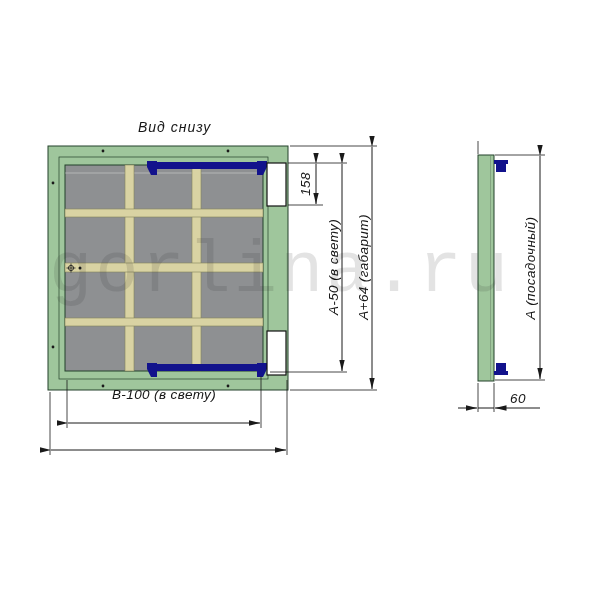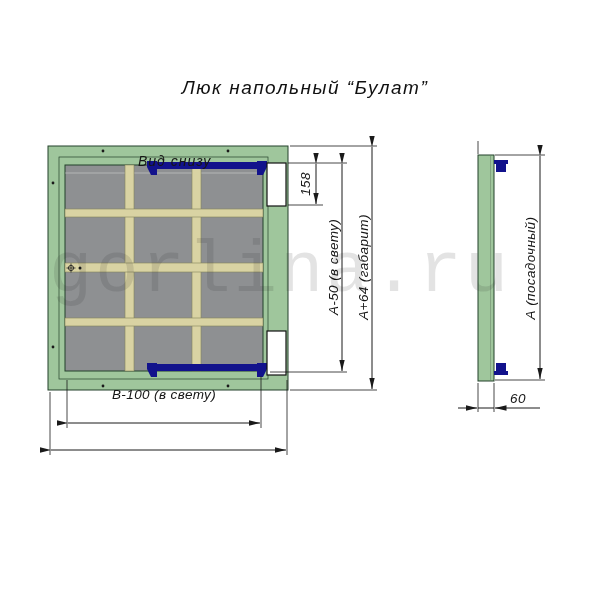--- a/index.html
+++ b/index.html
@@ -3,21 +3,21 @@
 <meta charset="utf-8">
 <style>
   html,body{margin:0;padding:0;background:#fff;}
   #canvas{position:relative;width:600px;height:600px;background:#fff;overflow:hidden;
           font-family:"Liberation Sans",sans-serif;}
   svg{position:absolute;left:0;top:0;z-index:1;}
   .lbl{position:absolute;font-style:italic;color:#161616;white-space:nowrap;z-index:3;}
   .ctr{transform:translate(-50%,-50%);}
   .rot{transform:translate(-50%,-50%) rotate(-90deg);}
   #title{font-size:19px;letter-spacing:1.5px;color:#101010;}
-  #view-label{font-size:14px;letter-spacing:1px;margin-top:34px;}
+  #view-label{font-size:14px;letter-spacing:1px;}
   .dim{font-size:13.5px;letter-spacing:0.4px;}
   #watermark{position:absolute;left:280px;top:272px;transform:translate(-50%,-50%);
              z-index:2;font-family:Liberation Mono, monospace;font-size:72px;
              color:rgba(40,40,40,0.13);letter-spacing:3px;white-space:nowrap;}
   
   .f-green{fill:var(--green);}
   .f-green2{fill:var(--green_light);}
   .f-gray{fill:var(--panel_gray);}
   .f-beige{fill:var(--rib_beige);stroke:var(--rib_edge);stroke-width:0.6;}
   .f-navy{fill:var(--hinge_navy);}
@@ -130,21 +130,20 @@
       <line x1="478" y1="383" x2="478" y2="412" class="extln"></line>
       <line x1="494" y1="383" x2="494" y2="412" class="extln"></line>
       <line x1="458" y1="408" x2="477" y2="408" class="dimln" marker-end="url(#ae)"></line>
       <line x1="478" y1="408" x2="494" y2="408" class="dimln"></line>
       <line x1="540" y1="408" x2="495" y2="408" class="dimln" marker-end="url(#ae)"></line>
     </g>
   </svg>
 
   <div id="watermark">gorlina.ru</div>
 
-  <div id="title" class="lbl ctr" style="left:305px;top:88px;">Люк напольный “Булат”</div>
   <div id="view-label" class="lbl" style="left:138px;top:119px;">Вид снизу</div>
 
   <div class="lbl dim rot" style="left:305px;top:184px;">158</div>
   <div class="lbl dim rot" style="left:333px;top:267px;">А-50 (в свету)</div>
   <div class="lbl dim rot" style="left:363px;top:267px;">А+64 (габарит)</div>
   <div class="lbl dim ctr" style="left:164px;top:394px;">В-100 (в свету)</div>
   <div class="lbl dim rot" style="left:530px;top:268px;">А (посадочный)</div>
   <div class="lbl dim ctr" style="left:518px;top:398px;">60</div>
 </div>
 

